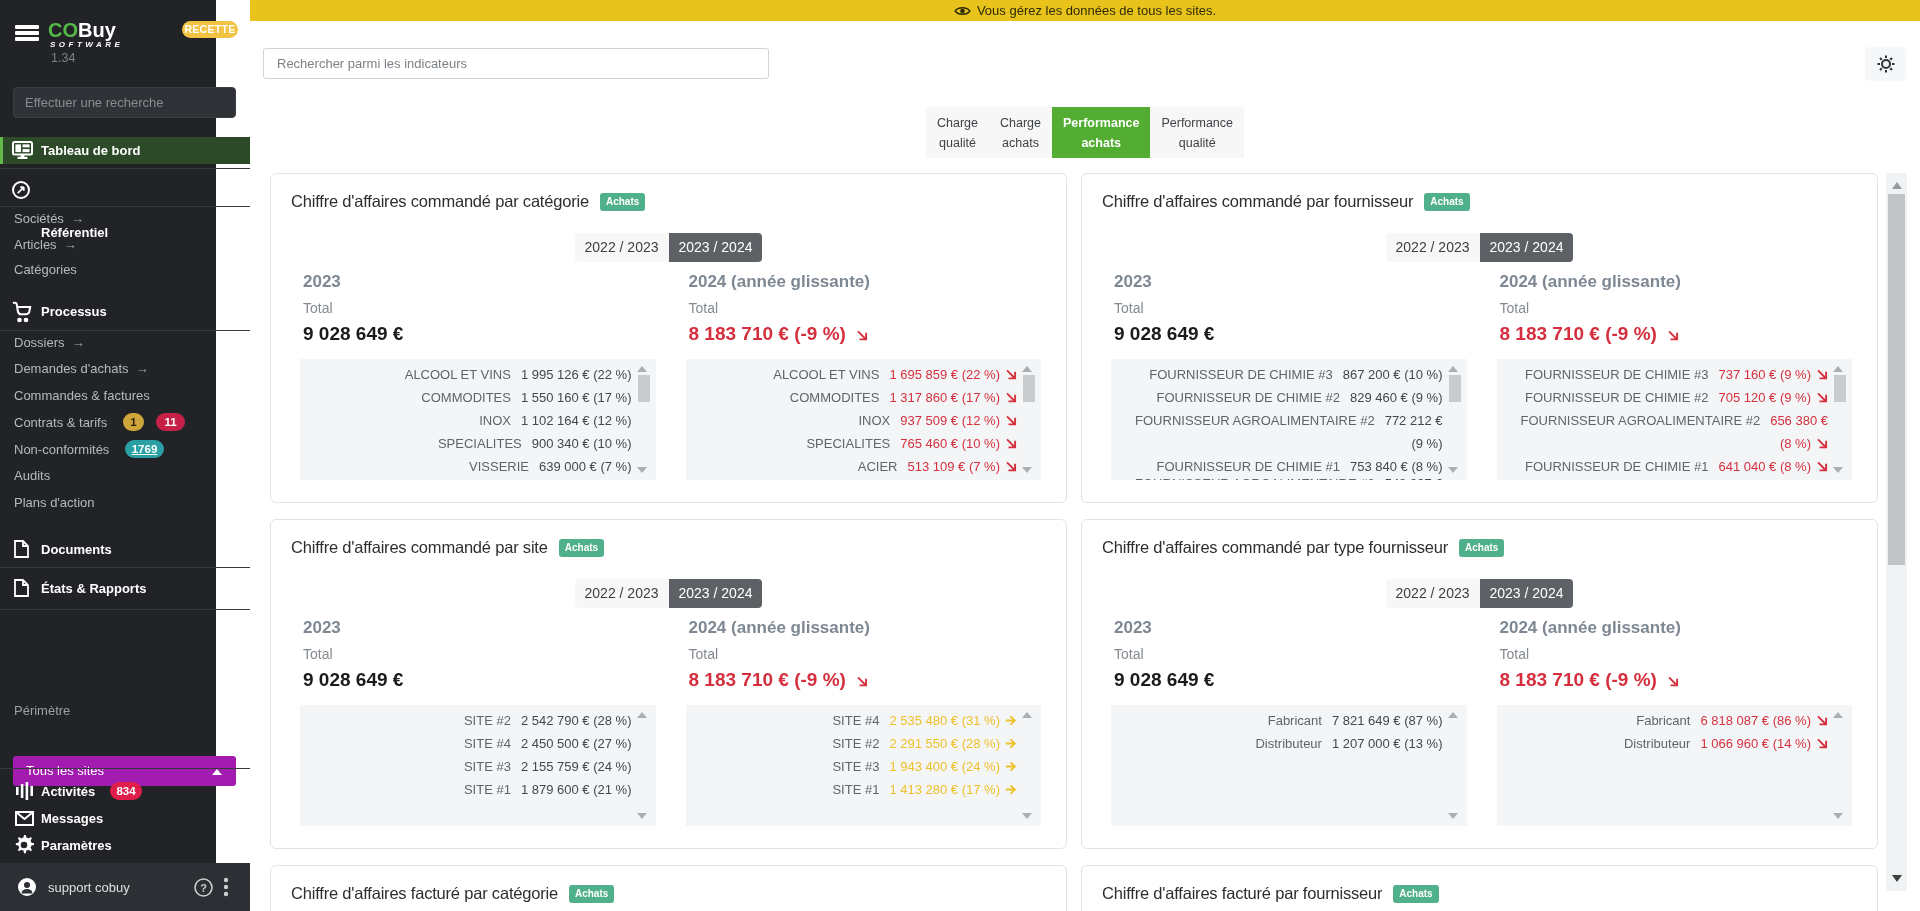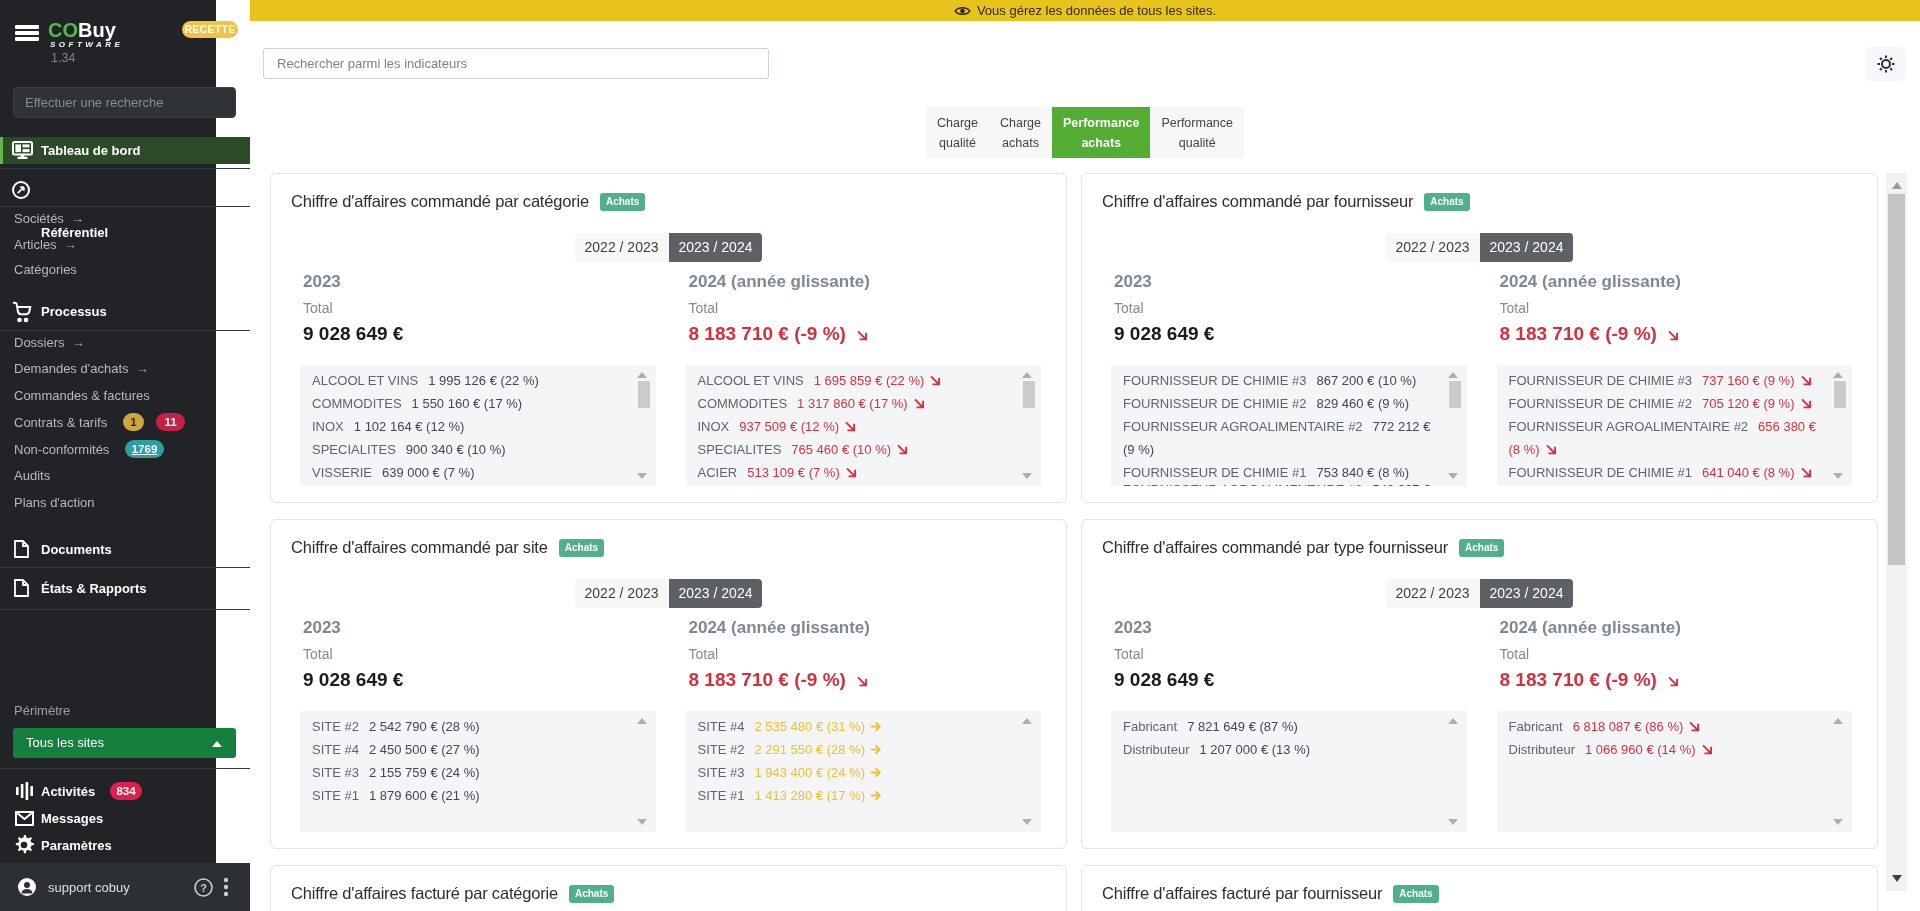--- a/index.html
+++ b/index.html
@@ -23,21 +23,21 @@
 .divider { position:absolute; left:0; width:250px; height:1px; background:#36393d; }
 .micon { position:absolute; left:12px; width:22px; }
 .mtext { position:absolute; left:41px; white-space:nowrap; }
 .subtext { position:absolute; left:14px; white-space:nowrap; }
 .arrow { color:#a6abaf; }
 
 .active-row { position:absolute; left:0; top:137px; width:250px; height:27px; background:#2d4a28; border-left:3px solid #64b94b; }
 
 .badge { display:inline-block; height:18px; border-radius:9px; font-size:11.5px; font-weight:bold; text-align:center; line-height:18px; padding:0 7px; vertical-align:-4px; }
 
-.select { position:absolute; left:13px; top:728px; width:223px; height:30px; background:#15803d; border-radius:3px; color:#fff; font-size:13px; line-height:30px; padding-left:13px; }
+.select { position:absolute; left:13px; top:756px; width:223px; height:30px; background:#a21caf; border-radius:3px; color:#fff; font-size:13px; line-height:30px; padding-left:13px; }
 .caret { position:absolute; right:14px; top:13px; width:0; height:0; border-left:5px solid transparent; border-right:5px solid transparent; border-bottom:6px solid #fff; }
 
 .sb-footer { position:absolute; left:0; top:863px; width:250px; height:48px; background:#2c2f33; }
 
 
 .main { position:absolute; left:250px; top:0; width:1670px; height:781px; background:#fff; }
 .banner { position:absolute; left:0; top:0; width:1670px; height:21px; background:#e7c31c; color:#2e2a05; font-size:13px; line-height:21px; text-align:center; }
 .banner svg { vertical-align:-2px; margin-right:6px; }
 .m-search { position:absolute; left:13px; top:48px; width:506px; height:31px; border:1px solid #ccd5da; border-radius:3px; color:#7b8288; font-size:13px; line-height:29px; padding-left:13px; background:#fff; }
 .gearbtn { position:absolute; left:1615px; top:47px; width:41px; height:34px; background:#f6f7f8; border-radius:5px; text-align:center; }
@@ -56,21 +56,21 @@
 .tbtn { height:29px; line-height:29px; font-size:14px; padding:0 10px; background:#f7f7f7; color:#3c3f42; }
 .tbtn.on { background:#5d6165; color:#fff; }
 .tbtn:first-child { border-radius:4px 0 0 4px; }
 .tbtn:last-child { border-radius:0 4px 4px 0; }
 .cols { display:flex; gap:30px; padding:0 5px 0 9px; margin-top:8px; }
 .col { flex:1; min-width:0; }
 .col h3 { font-size:17px; line-height:23px; font-weight:bold; color:#7e8893; padding-left:3px; }
 .tlabel { font-size:14px; line-height:17px; color:#848a90; margin-top:7px; padding-left:3px; }
 .tval { font-size:19px; line-height:27px; font-weight:bold; color:#191b1d; margin-top:3px; padding-left:3px; }
 .tval.red { color:#d52f3e; }
-.list { position:relative; margin-top:18px; height:121px; background:#f4f5f6; overflow:hidden; padding:4px 24px 0 12px; font-size:13px; line-height:23px; color:#43484c; }
+.list { position:relative; margin-top:12px; height:121px; background:#f4f5f6; overflow:hidden; padding:4px 24px 0 12px; font-size:13px; line-height:23px; color:#43484c;text-align:right; }
 .row .lbl { color:#5e6569; margin-right:10px; }
 .row.red, .row.red .val { color:#d5313f; }
 .row.yel, .row.yel .val { color:#eec12d; }
 .ssb-up { position:absolute; right:9px; top:7px; width:0; height:0; border-left:5px solid transparent; border-right:5px solid transparent; border-bottom:6px solid #abafb2; }
 .ssb-dn { position:absolute; right:9px; bottom:7px; width:0; height:0; border-left:5px solid transparent; border-right:5px solid transparent; border-top:6px solid #abafb2; }
 .ssb-th { position:absolute; right:6px; top:16px; width:12px; height:27px; background:#c9cbcd; }
 
 
 .ar { display:inline-block; vertical-align:-1px; margin-left:5px; }
 

